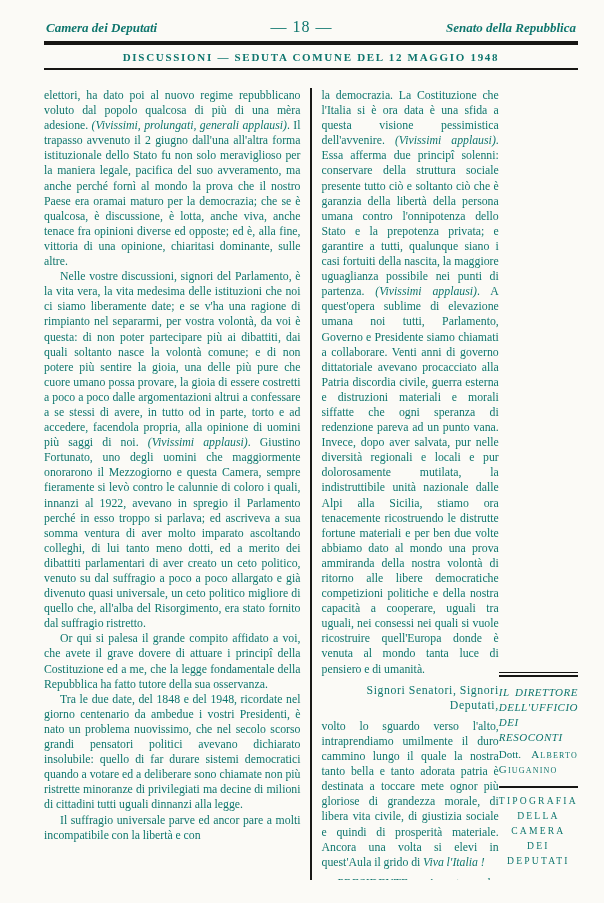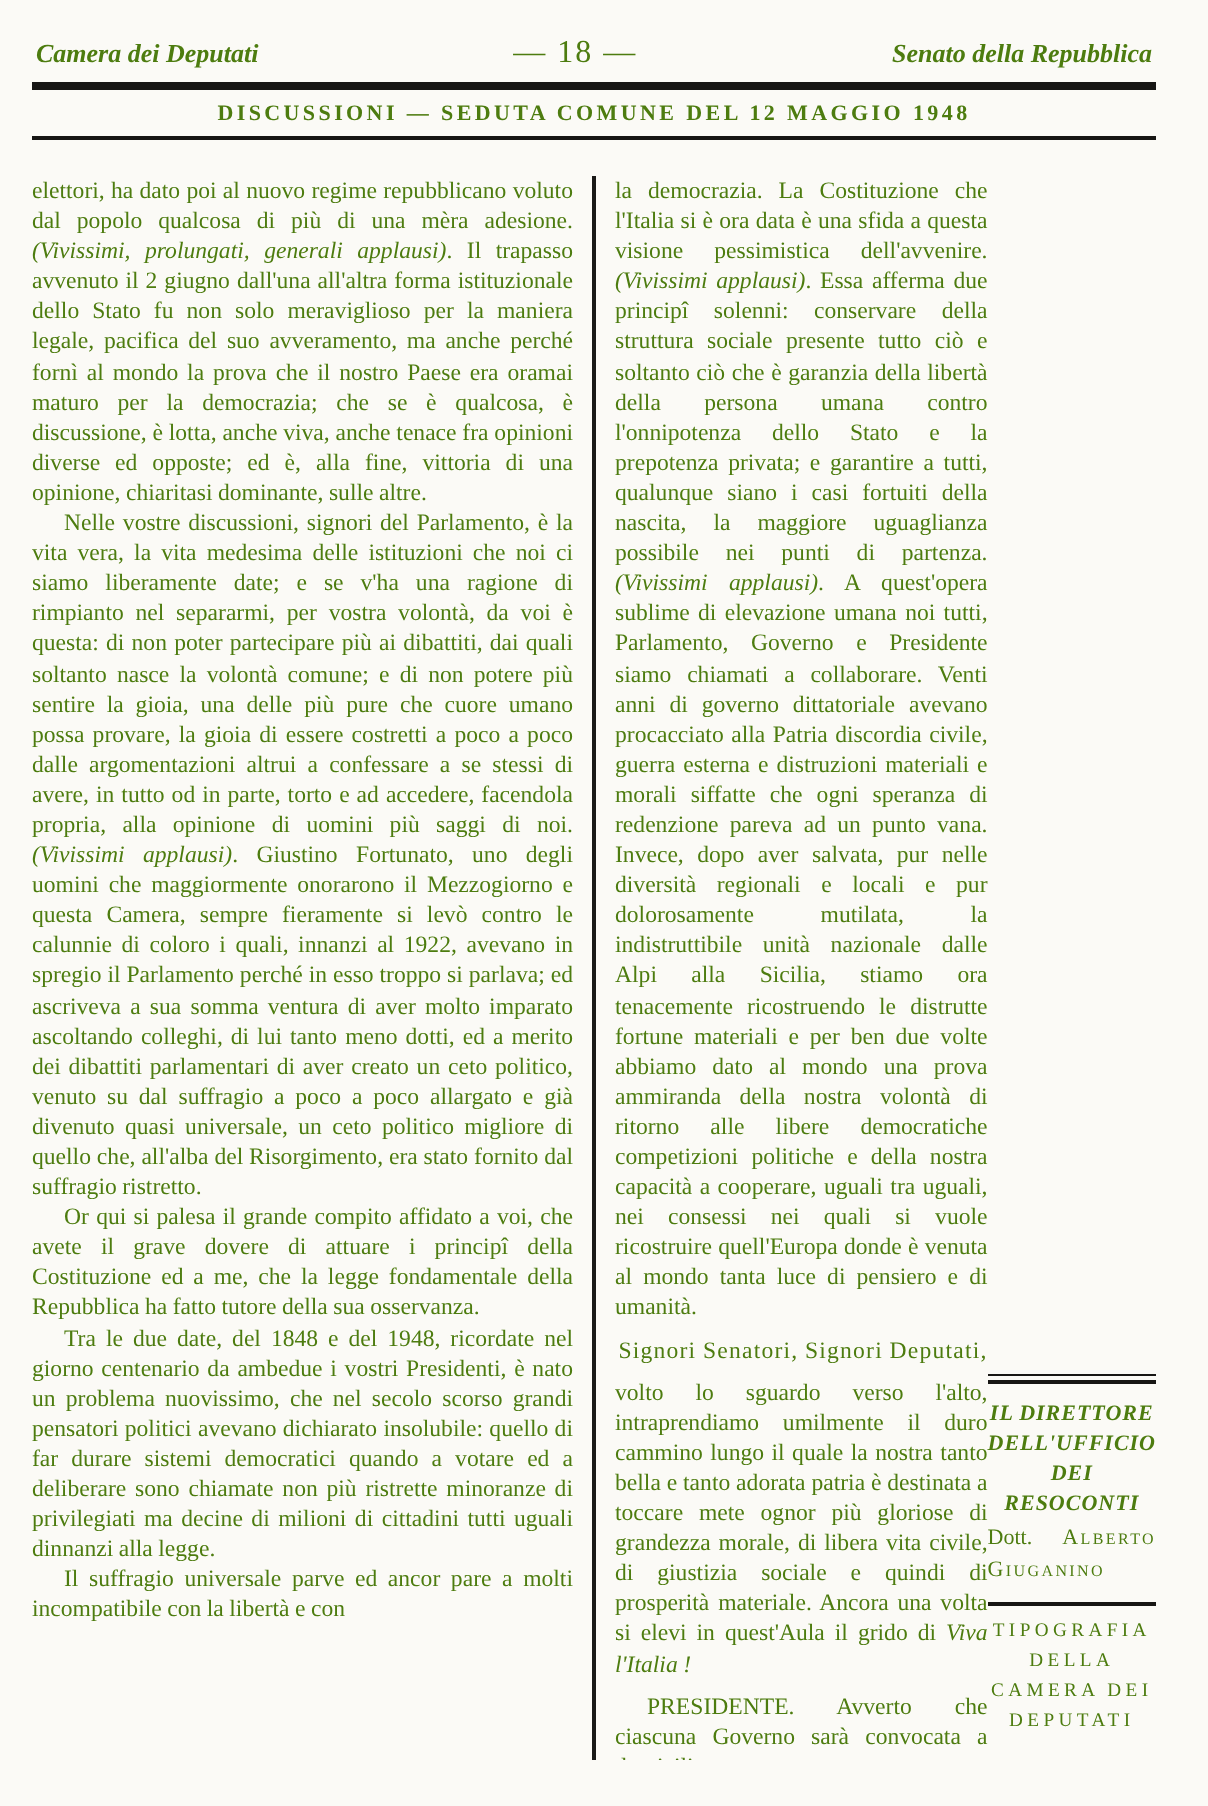--- a/index.html
+++ b/index.html
@@ -1,19 +1,19 @@
 <!DOCTYPE html>
 <html lang="it"><head>
 <meta charset="utf-8">
 <style>
   html,body{margin:0;padding:0;background:#f6f5f1;}
   .page{
     box-sizing:border-box;width:604px;height:903px;
-    background:#fbfaf6;color:#4d7c0f;
-    padding:16px 26px 0 16px;
+    background:#fbfaf6;color:#0f766e;
+    padding:16px 26px 0 44px;
     font-family:"Liberation Serif","DejaVu Serif",serif;
     overflow:hidden;position:relative;
   }
   
   .hrow{display:flex;justify-content:space-between;align-items:baseline;padding:2px 2px 5px 2px;}
   .hside{font-style:italic;font-weight:bold;font-size:13px;}
   .hnum{font-weight:normal;font-size:16px;letter-spacing:1px;}
   .rule{border-top:2px solid #171614;}
   .rule-thick{border-top-width:4px;}
   .session{text-align:center;font-weight:bold;font-size:11px;letter-spacing:1.7px;padding:6px 0 5px 0;}
@@ -28,21 +28,21 @@
   p.indent{text-indent:16px;}
   p.center{text-align:right;text-indent:0;letter-spacing:0.6px;}
   p.mt{margin-top:6px;}
   p.bold{font-weight:bold;}
   p.italic{font-style:italic;}
   .it{font-style:italic;}
   .rm{font-style:normal;}
   
   .signoff{margin-top:auto;padding-bottom:12px;}
   .rule-double{height:2px;border-top:1px solid #171614;border-bottom:2px solid #171614;margin-top:6px;}
-  .director-title{text-align:center;font-style:italic;font-weight:bold;font-size:11px;margin-top:8px;letter-spacing:0.5px;}
+  .director-title{font-style:italic;font-weight:normal;font-size:11px;margin-top:8px;letter-spacing:0.5px;}
   .director-name{font-size:11px;margin-top:2px;}
   .sc{font-variant:small-caps;letter-spacing:1.2px;}
   .rule-printer{margin-top:8px;}
   .printer{text-align:center;font-size:9.6px;letter-spacing:2.2px;margin-top:5px;}
 </style>
 </head>
 <body>
 
 <div class="page">
 

